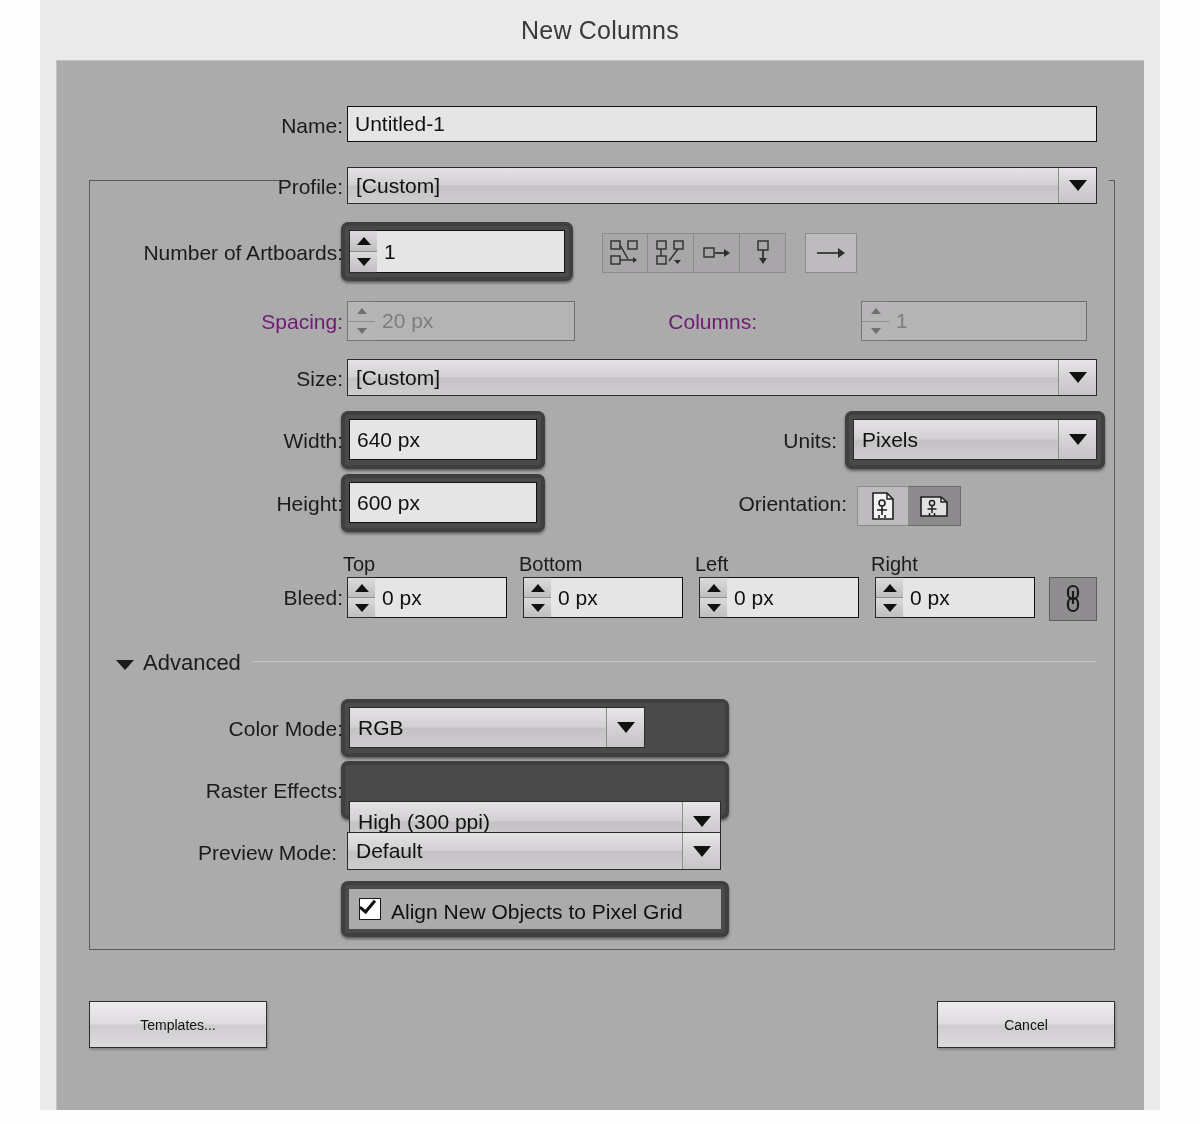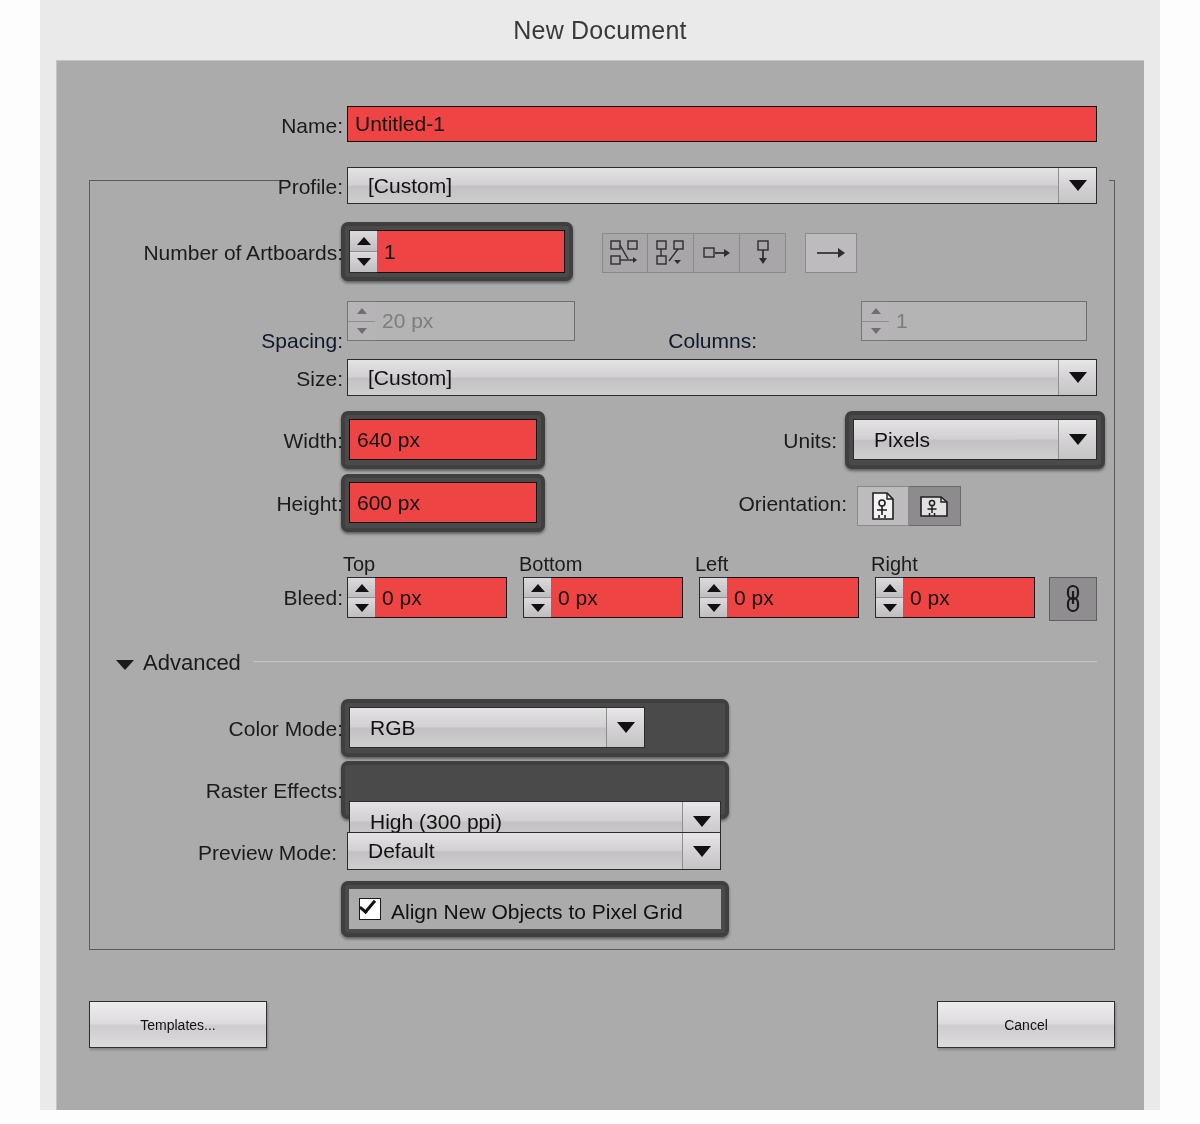--- a/index.html
+++ b/index.html
@@ -38,28 +38,28 @@
   }
   
   .abs { position:absolute; }
 
   
   .lbl {
     font-size:21px; color:#1b1b1b;
     text-align:right; white-space:nowrap;
     line-height:1;
   }
-  .lbl.dim { color:#0f172a;margin-top:19px; }
+  .lbl.dim { color:#701a75; }
   .caption {
     font-size:20px; color:#1b1b1b; white-space:nowrap;
   }
 
   
   .field {
-    background:#ef4444;
+    background:#e5e5e5;
     border:1px solid #111111;
     display:flex; align-items:center;
     font-size:21px; color:#111111;
     padding-left:7px;
     overflow:hidden;
   }
   .field.dim {
     background:#b4b4b4; border:1px solid #6e6e6e; color:#7d7d7d;
   }
   .field-val { white-space:nowrap; }
@@ -75,21 +75,21 @@
 
   
   .combo {
     display:flex; align-items:stretch;
     border:1px solid #2b2b2b;
     background:linear-gradient(180deg,#e4e2e4 0%,#d2d0d2 48%,#c3c1c3 52%,#cfcdcf 100%);
     font-size:21px; color:#111111;
     overflow:hidden;
   }
   .combo .combo-val {
-    flex:1; display:flex; align-items:center; padding-left:20px; white-space:nowrap;
+    flex:1; display:flex; align-items:center; padding-left:8px; white-space:nowrap;
   }
   .combo .combo-arrow {
     width:38px; border-left:1px solid #8e8e8e;
     display:flex; align-items:center; justify-content:center;
     background:linear-gradient(180deg,#e8e6e8 0%,#d4d2d4 50%,#c6c4c6 100%);
   }
   .tri-down {
     width:0;height:0;
     border-left:9px solid transparent;
     border-right:9px solid transparent;
@@ -180,21 +180,21 @@
     border-right:9px solid transparent;
     border-top:10px solid #1b1b1b;
   }
 </style>
 </head>
 <body>
 
 <div id="window">
 
   <div id="titlebar">
-    <div id="title-text">New Document</div>
+    <div id="title-text">New Columns</div>
   </div>
 
   <div id="dialog-frame">
     <div id="dialog">
 
       <div class="abs lbl" style="left:206px; top:54px; width:80px;">Name:</div>
       <div class="abs field" style="left:290px; top:45px; width:750px; height:36px;">
         <span class="field-val" title="Untitled-1">Untitled-1</span>
       </div>
 

